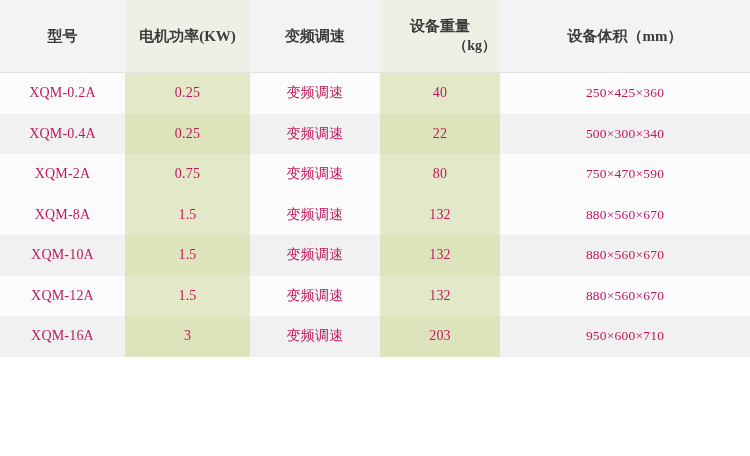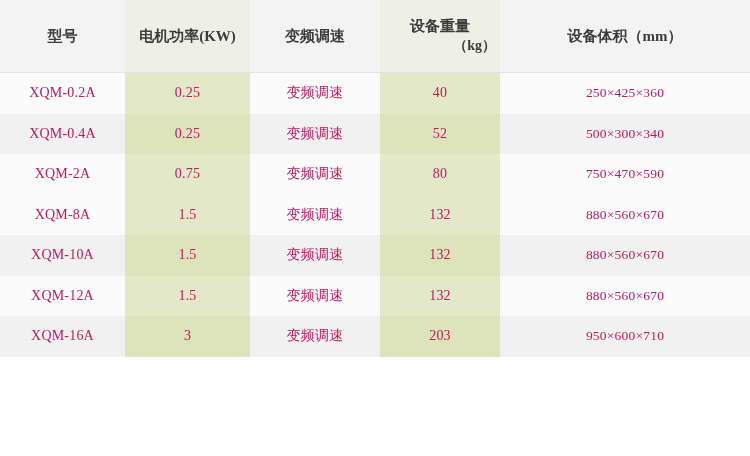--- a/index.html
+++ b/index.html
@@ -87,21 +87,21 @@
       <td class="model">XQM-0.2A</td>
       <td class="hl">0.25</td>
       <td>变频调速</td>
       <td class="hl">40</td>
       <td class="vol">250×425×360</td>
     </tr>
     <tr class="even">
       <td class="model">XQM-0.4A</td>
       <td class="hl">0.25</td>
       <td>变频调速</td>
-      <td class="hl">52</td>
+      <td class="hl">22</td>
       <td class="vol">500×300×340</td>
     </tr>
     <tr class="odd">
       <td class="model">XQM-2A</td>
       <td class="hl">0.75</td>
       <td>变频调速</td>
       <td class="hl">80</td>
       <td class="vol">750×470×590</td>
     </tr>
     <tr class="odd">

